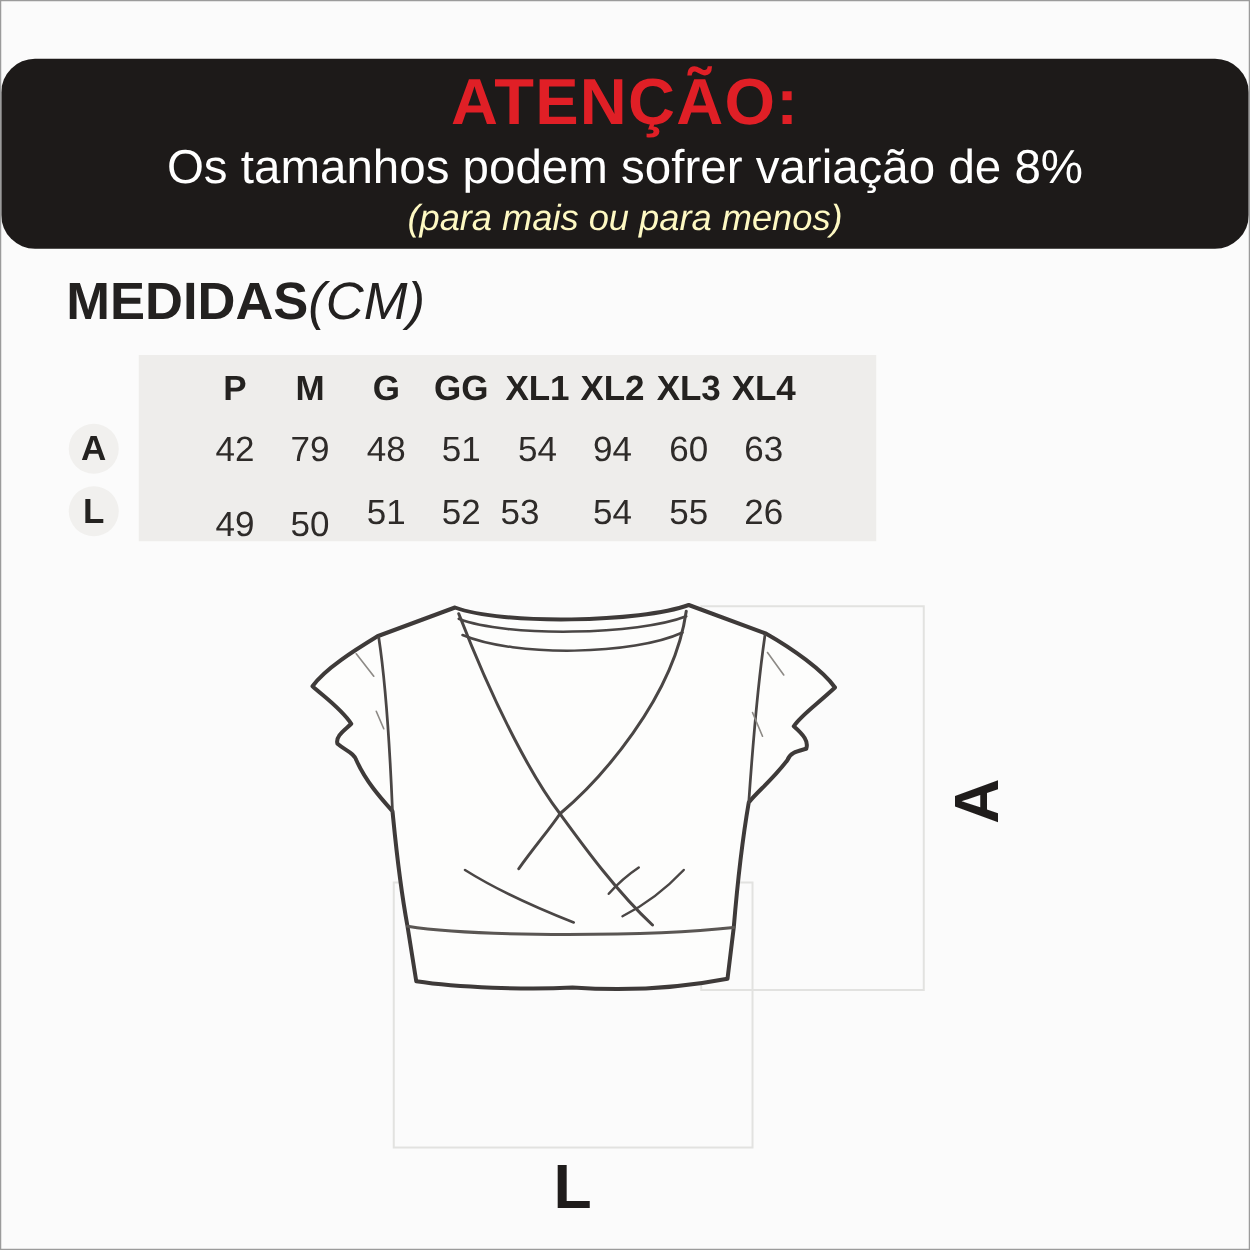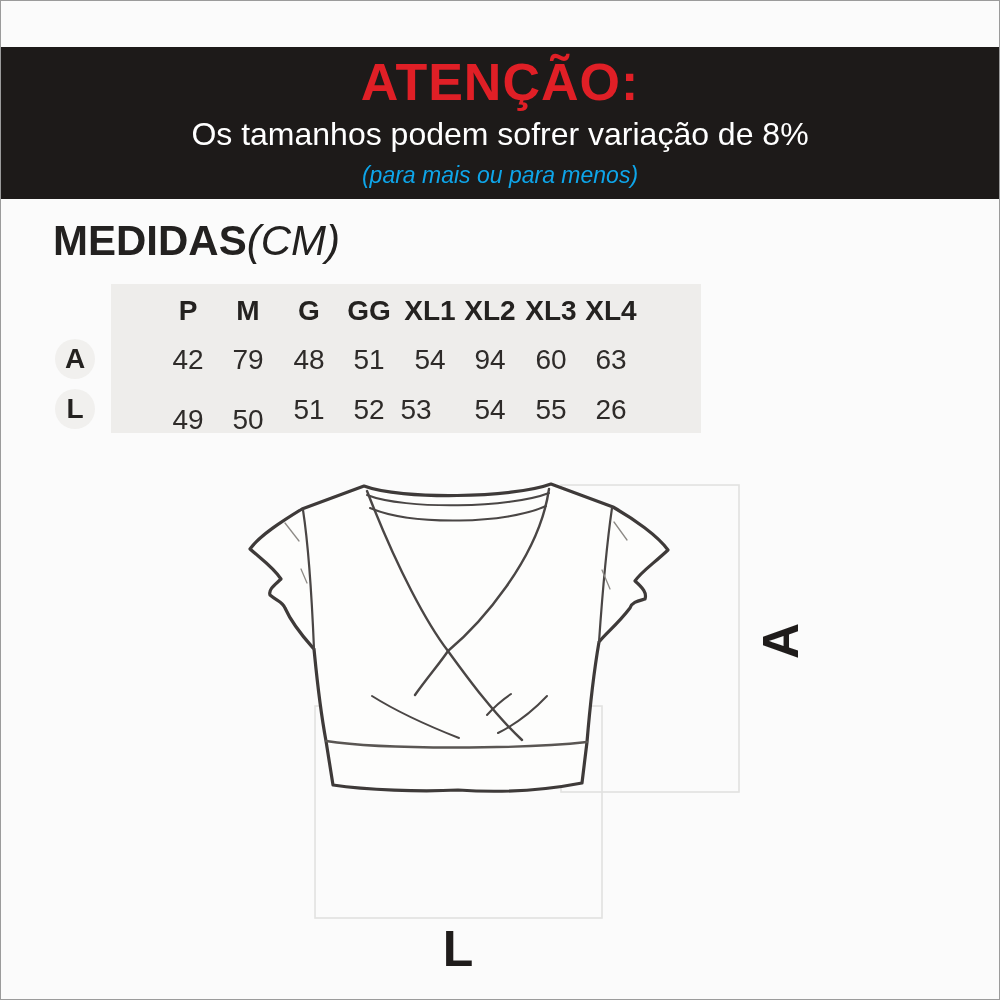--- a/index.html
+++ b/index.html
@@ -10,31 +10,31 @@
     border:1px solid #9b9b9b;
     overflow:hidden;
     font-family:"Liberation Sans", sans-serif;
     color:#232120;
   }
   
   .banner{
     position:absolute;left:0;top:46px;width:100%;height:152px;
     background:#1d1a19;
     display:flex;flex-direction:column;align-items:center;
-    padding-top:6px;box-sizing:border-box;
+    padding-top:6px;box-sizing:border-box;border-radius:27px;
   }
   .banner-title{
     font-size:52px;font-weight:bold;line-height:58px;
     color:#e01f26;letter-spacing:1px;
   }
   .banner-subtitle{
-    font-size:32px;line-height:46px;color:#ffffff;
+    font-size:38px;line-height:46px;color:#ffffff;
   }
   .banner-note{
-    font-size:23px;line-height:36px;color:#0ea5e9;font-style:italic;
+    font-size:29px;line-height:36px;color:#fef9c3;font-style:italic;
   }
   
   .heading{
     position:absolute;left:52px;top:216px;
     font-size:42px;line-height:48px;white-space:nowrap;
   }
   .heading .t{font-weight:bold;}
   .heading .u{font-style:italic;font-weight:normal;}
   
   .table-bg{

